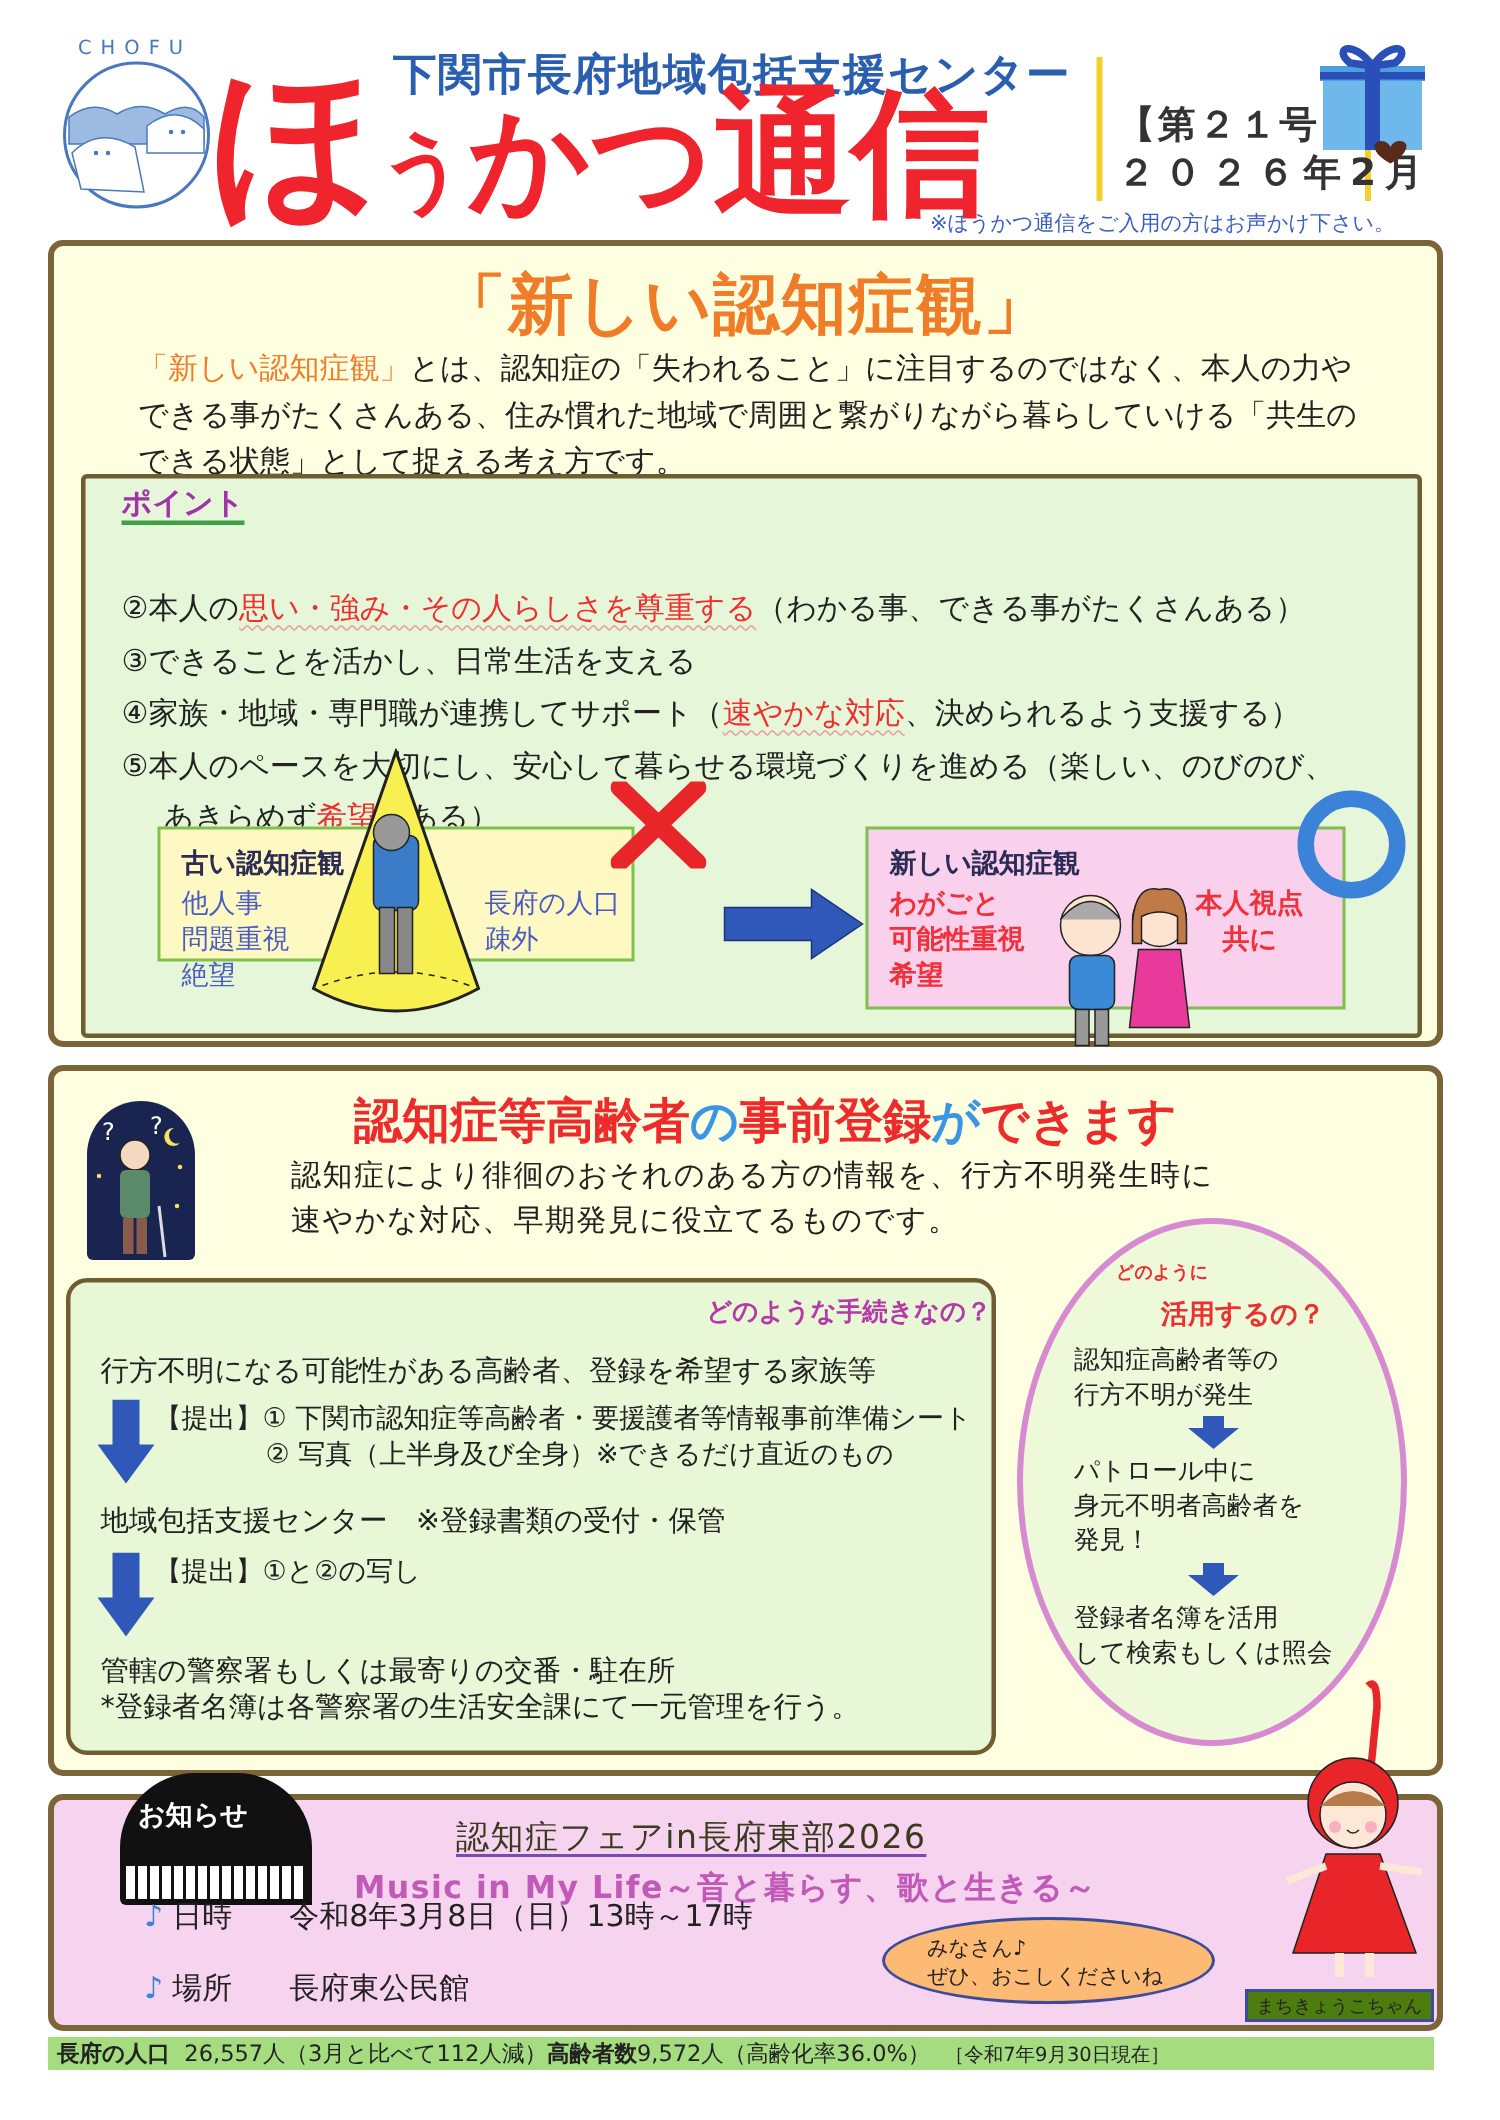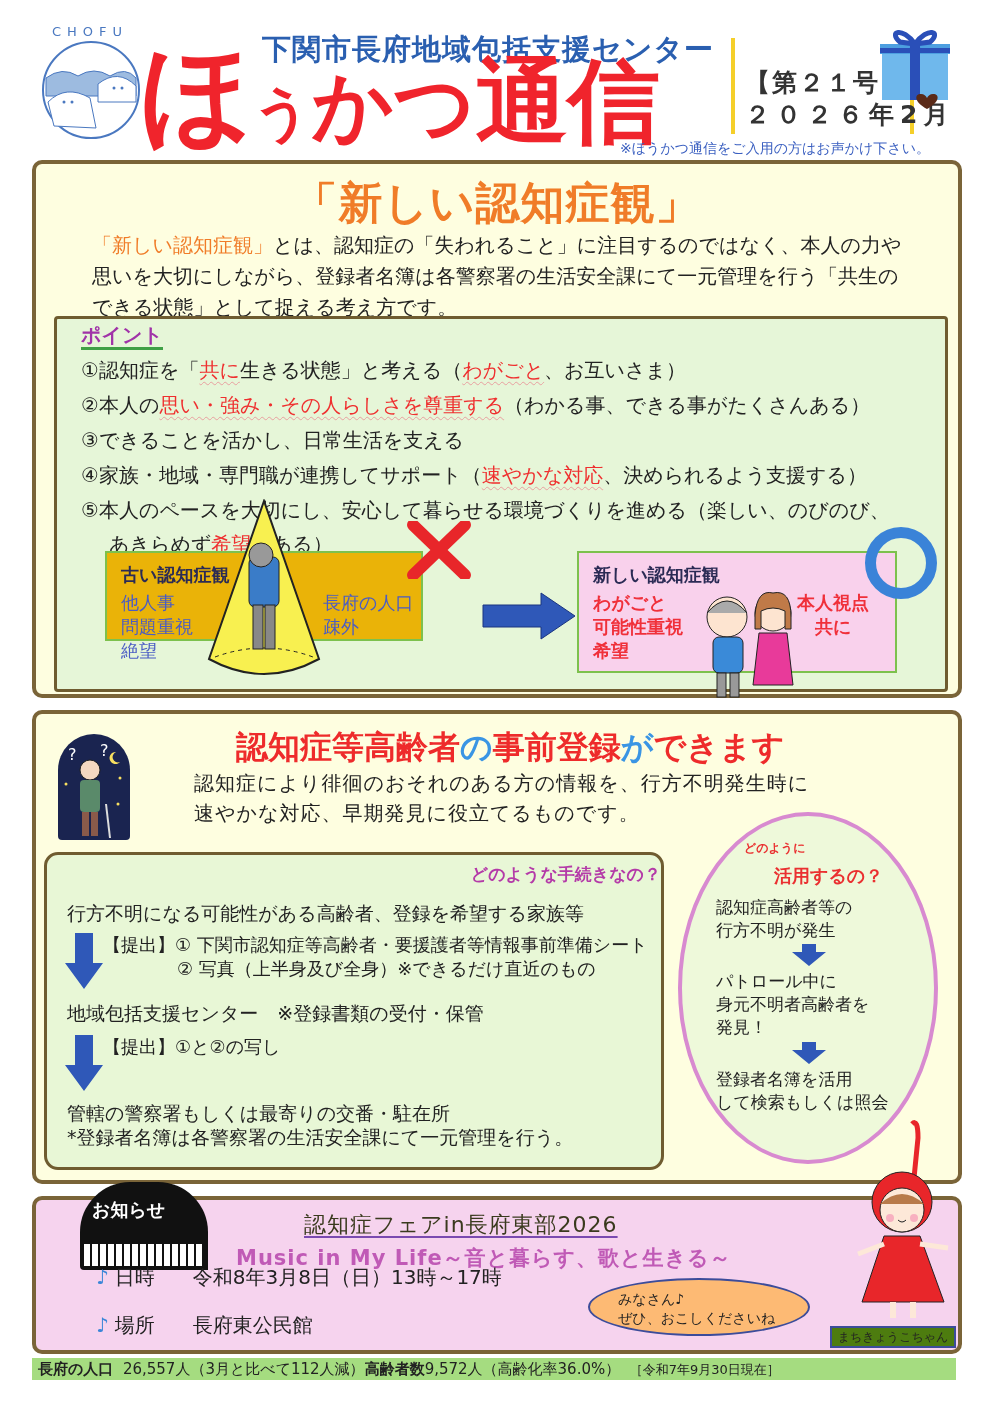--- a/index.html
+++ b/index.html
@@ -29,21 +29,21 @@
 
   .sec1-title { position: absolute; left: 0; width: 100%; top: 10px; text-align: center; font-size: 44px; font-weight: bold; color: #f07c28; letter-spacing: 1px; }
   .intro { position: absolute; left: 56px; top: 66px; width: 850px; font-size: 20px; line-height: 31px; color: #222; }
   .intro .hl-orange { color: #f07c28; }
 
   .points { position: absolute; left: 18px; top: 152px; width: 894px; height: 376px; background: #e6f6d8; border: 3px solid #6f5c30; border-radius: 4px; }
   .points-label { position: absolute; left: 24px; top: 4px; font-size: 20px; font-weight: bold; color: #a033a8; border-bottom: 3px solid #3fa046; line-height: 24px; }
   .pt { position: absolute; left: 24px; font-size: 20px; color: #222; white-space: nowrap; }
   .pt .red { color: #ef2f2f; text-decoration: underline wavy #e8a0a0 1px; text-underline-offset: 4px; }
 
-  .old-box { position: absolute; left: 48px; top: 232px; width: 318px; height: 90px; background: #eab308; border: 2px solid #7dc14d; }
+  .old-box { position: absolute; left: 48px; top: 232px; width: 318px; height: 90px; background: #fef9c3; border: 2px solid #7dc14d; }
   .new-box { position: absolute; left: 520px; top: 232px; width: 320px; height: 122px; background: #f9d1ec; border: 2px solid #7dc14d; }
   .box-title { position: absolute; left: 14px; top: 10px; font-size: 18px; font-weight: bold; color: #2b2b55; }
   .box-item { position: absolute; font-size: 18px; line-height: 24px; }
   .old-box .box-item { color: #4a5cc4; }
   .new-box .box-item { color: #f0303a; font-weight: bold; }
 
   .cone { position: absolute; left: 148px; top: 180px; width: 118px; height: 184px; }
   .xmark { position: absolute; left: 350px; top: 202px; width: 64px; height: 58px; }
   .arrow-right { position: absolute; left: 424px; top: 272px; width: 96px; height: 50px; }
   .omark { position: absolute; left: 808px; top: 208px; width: 72px; height: 72px; border: 11px solid #3a83d8; border-radius: 50%; }
@@ -120,27 +120,26 @@
   <svg class="choco" viewBox="0 0 30 18">
     <path d="M15 17 C2 10 2 2 9 2 C12 2 14 4 15 6 C16 4 18 2 21 2 C28 2 28 10 15 17 Z" fill="#5a2a18"></path>
   </svg>
   <div class="note-top">※ほうかつ通信をご入用の方はお声かけ下さい。</div>
 </div>
 
 <div class="panel panel-1">
   <div class="sec1-title">「新しい認知症観」</div>
   <div class="intro">
     <span class="hl-orange">「新しい認知症観」</span><span>とは、認知症の「失われること」に注目するのではなく、本人の力や</span><br>
-    <span>思いを大切にしながら、登録者名簿は各警察署の生活安全課にて一元管理を行う「共生の</span><br>
+    <span>できる事がたくさんある、住み慣れた地域で周囲と繋がりながら暮らしていける「共生の</span><br>
     <span>できる状態」として捉える考え方です。</span>
   </div>
 
   <div class="points">
     <div class="points-label">ポイント</div>
-    <div class="pt" style="top:38px"><span>①認知症を「</span><span class="red">共に</span><span>生きる状態」と考える（</span><span class="red">わがごと</span><span>、お互いさま）</span></div>
     <div class="pt" style="top:73px"><span>②本人の</span><span class="red">思い・強み・その人らしさを尊重する</span><span>（わかる事、できる事がたくさんある）</span></div>
     <div class="pt" style="top:108px"><span>③できることを活かし、日常生活を支える</span></div>
     <div class="pt" style="top:143px"><span>④家族・地域・専門職が連携してサポート（</span><span class="red">速やかな対応</span><span>、決められるよう支援する）</span></div>
     <div class="pt" style="top:178px"><span>⑤本人のペースを大切にし、安心して暮らせる環境づくりを進める（楽しい、のびのび、</span></div>
     <div class="pt" style="top:212px; left:52px"><span>あきらめず</span><span class="red">希望</span><span>がある）</span></div>
 
     <div class="old-box">
       <div class="box-title">古い認知症観</div>
       <div class="box-item" style="left:14px; top:38px">他人事</div>
       <div class="box-item" style="left:14px; top:62px">問題重視</div>

